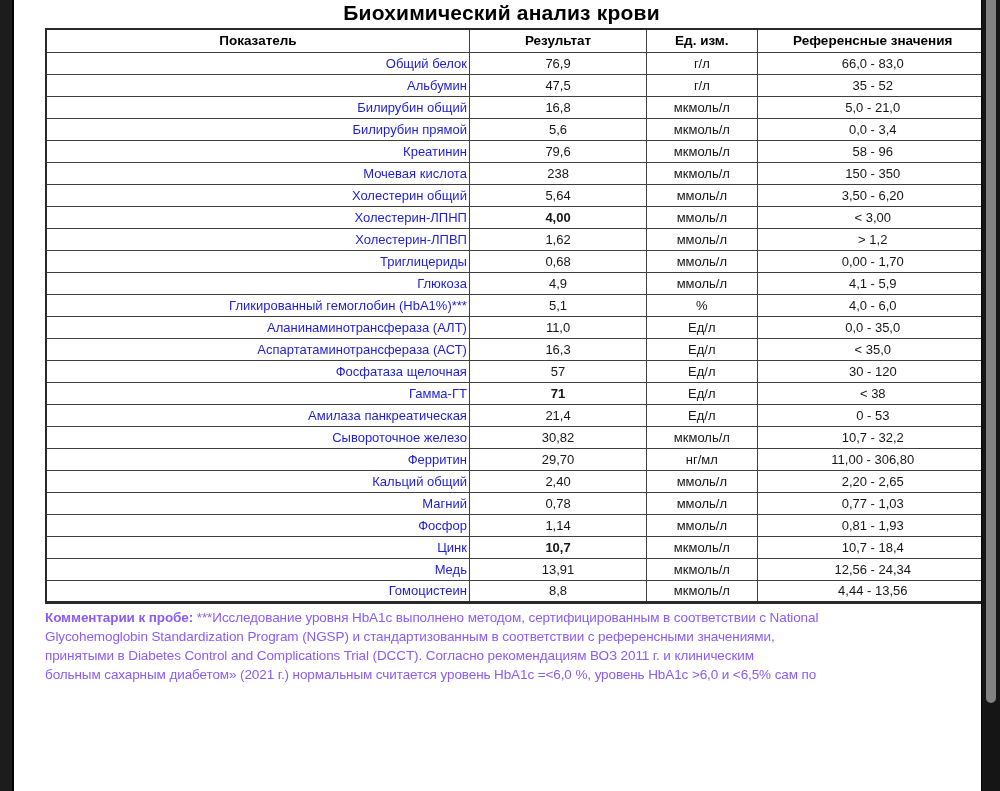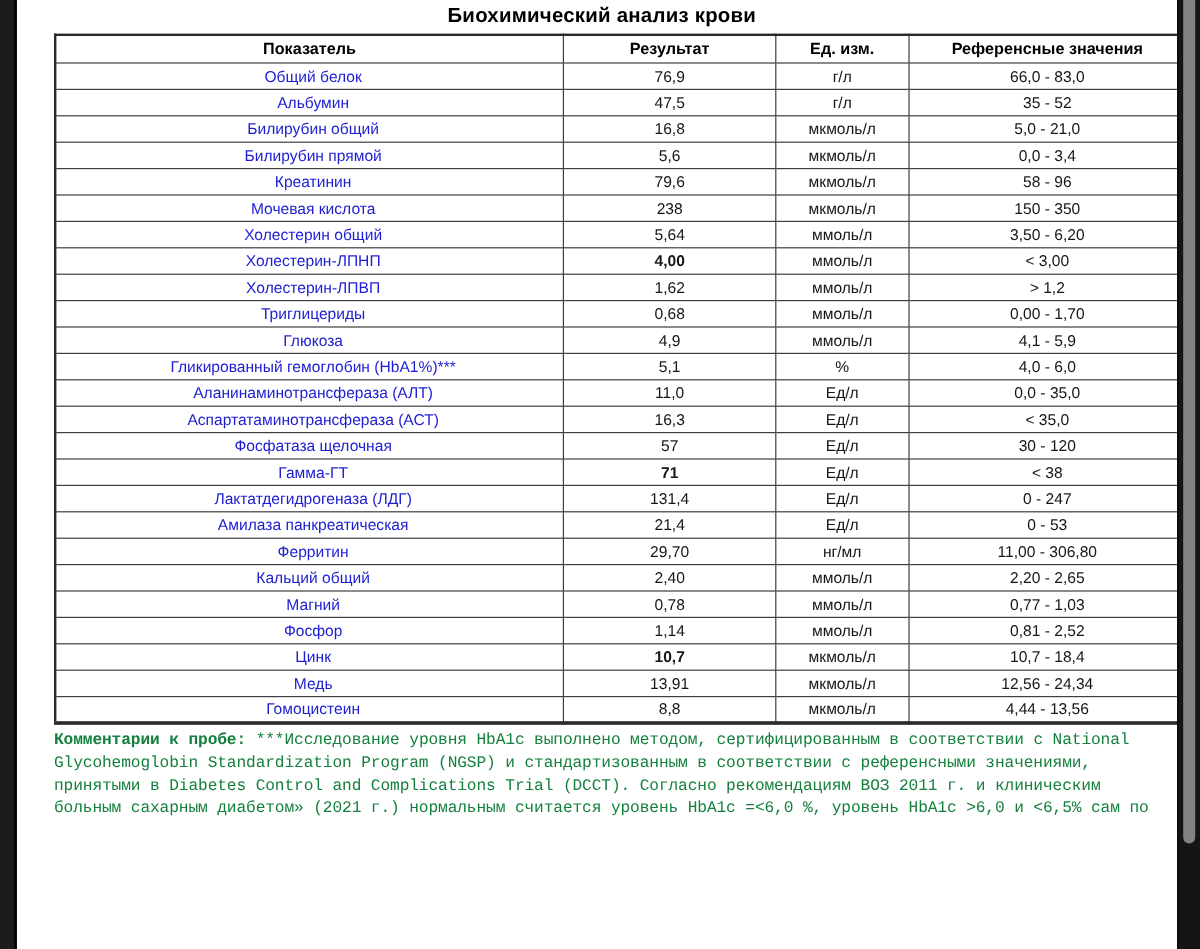--- a/index.html
+++ b/index.html
@@ -11,36 +11,36 @@
   .left-bar { position:absolute; left:0; top:0; width:14px; height:791px;
               background:#1c1c1c; border-right:2px solid #020202; }
   .scrollbar-track { position:absolute; right:0; top:0; width:19px; height:791px;
                      background:#151515; border-left:1px solid #000; }
   .scrollbar-thumb { position:absolute; left:4px; top:0; width:10px; height:703px;
                      background:var(--thumb-gray,#828282); border-radius:0 0 6px 6px; }
 
   
   .doc { position:absolute; left:16px; top:0; width:964px; height:791px;
          background:#ffffff; padding:2px 0 0 29px; }
-  .title { width:913px; text-align:center; font-weight:bold; font-size:17px;
+  .title { width:913px; text-align:center; font-weight:bold; font-size:21px;
            line-height:22px; color:#000; letter-spacing:0.2px; }
 
   table.results { table-layout:fixed; width:945px; margin-top:4px;
                   border-collapse:collapse; border:2px solid #2a2a2a;
                   border-bottom-width:3px; }
   .results th, .results td { border:1px solid #3f3f3f; height:22px; padding:0 2px;
                   font-size:13px; color:#161616; text-align:center;
                   vertical-align:middle; overflow:hidden; white-space:nowrap; }
   .results th { font-weight:bold; font-size:13.5px; height:23px; color:#000; }
-  .results td.c-param { text-align:center; padding-left:8px;
+  .results td.c-param { text-align:right; padding-left:8px;
                         color:var(--param-blue,#1d1dd1); }
   .results td.b { font-weight:bold; }
 
   .comments { margin-top:4px; width:930px; font-size:13.5px; line-height:19.2px;
-              color:#15803d;font-family:Liberation Mono, monospace; }
+              color:#8b5cf6; }
   .c-line { white-space:nowrap; letter-spacing:-0.1px; }
   .c-bold { font-weight:bold; }
 </style>
 </head>
 <body>
 
 <div class="page">
   <div class="left-bar"></div>
 
   <div class="doc">
@@ -152,30 +152,30 @@
             <td class="c-unit">Ед/л</td>
             <td class="c-ref">30 - 120</td>
           </tr>
           <tr>
             <td class="c-param">Гамма-ГТ</td>
             <td class="c-result b">71</td>
             <td class="c-unit">Ед/л</td>
             <td class="c-ref">&lt; 38</td>
           </tr>
           <tr>
-            <td class="c-param">Лактатдегидрогеназа (ЛДГ)</td>
-            <td class="c-result">131,4</td>
-            <td class="c-unit">Ед/л</td>
-            <td class="c-ref">0 - 247</td>
-          </tr>
-          <tr>
             <td class="c-param">Амилаза панкреатическая</td>
             <td class="c-result">21,4</td>
             <td class="c-unit">Ед/л</td>
             <td class="c-ref">0 - 53</td>
+          </tr>
+          <tr>
+            <td class="c-param">Сывороточное железо</td>
+            <td class="c-result">30,82</td>
+            <td class="c-unit">мкмоль/л</td>
+            <td class="c-ref">10,7 - 32,2</td>
           </tr>
           <tr>
             <td class="c-param">Ферритин</td>
             <td class="c-result">29,70</td>
             <td class="c-unit">нг/мл</td>
             <td class="c-ref">11,00 - 306,80</td>
           </tr>
           <tr>
             <td class="c-param">Кальций общий</td>
             <td class="c-result">2,40</td>
@@ -185,21 +185,21 @@
           <tr>
             <td class="c-param">Магний</td>
             <td class="c-result">0,78</td>
             <td class="c-unit">ммоль/л</td>
             <td class="c-ref">0,77 - 1,03</td>
           </tr>
           <tr>
             <td class="c-param">Фосфор</td>
             <td class="c-result">1,14</td>
             <td class="c-unit">ммоль/л</td>
-            <td class="c-ref">0,81 - 2,52</td>
+            <td class="c-ref">0,81 - 1,93</td>
           </tr>
           <tr>
             <td class="c-param">Цинк</td>
             <td class="c-result b">10,7</td>
             <td class="c-unit">мкмоль/л</td>
             <td class="c-ref">10,7 - 18,4</td>
           </tr>
           <tr>
             <td class="c-param">Медь</td>
             <td class="c-result">13,91</td>

